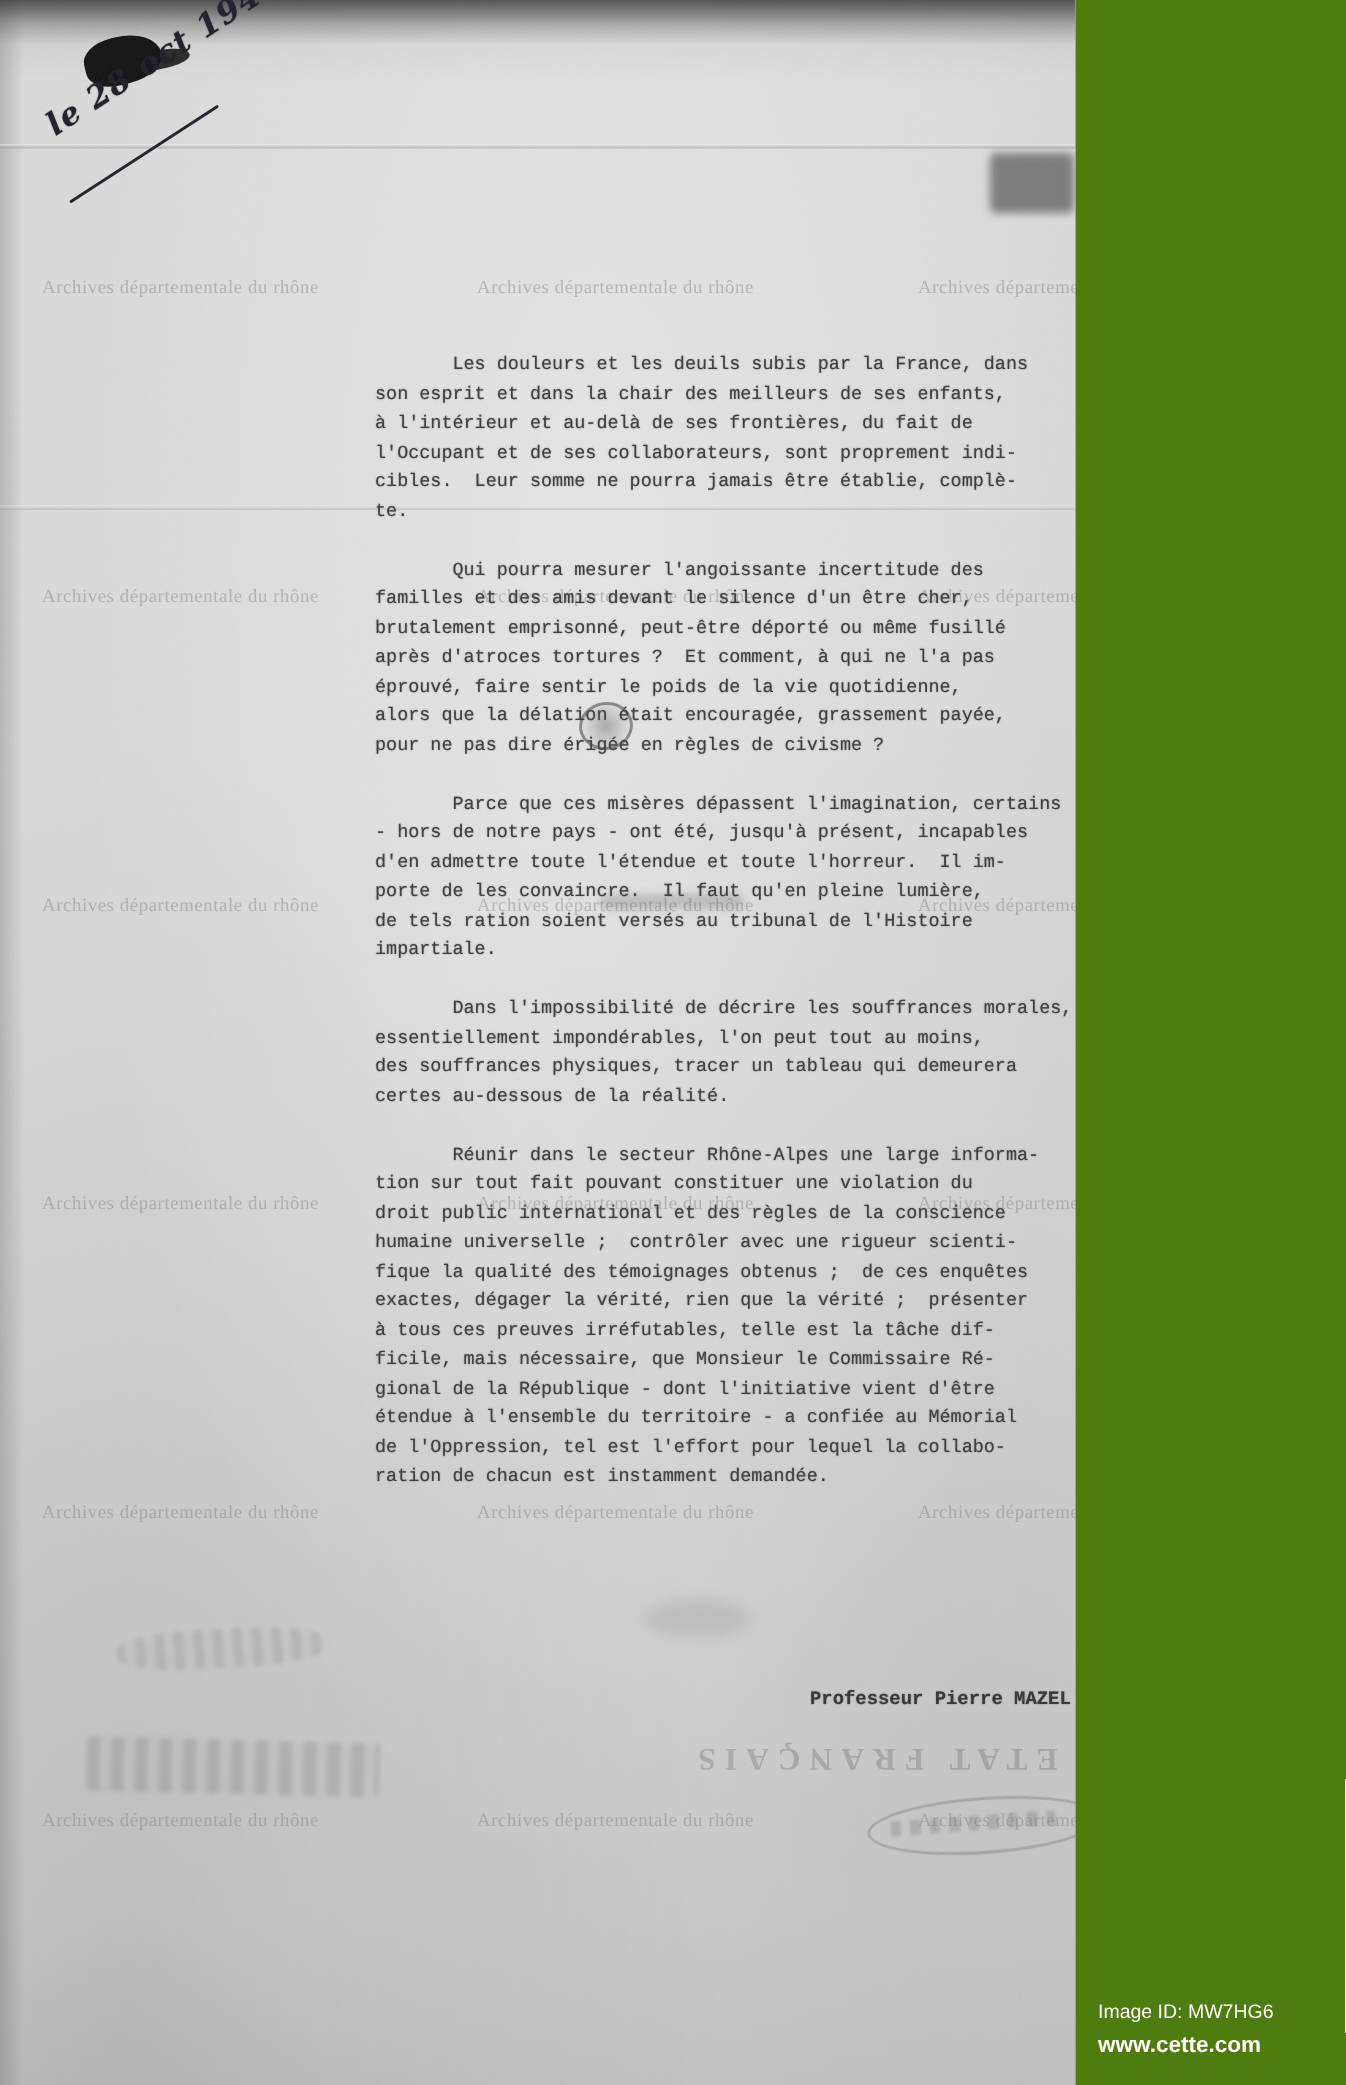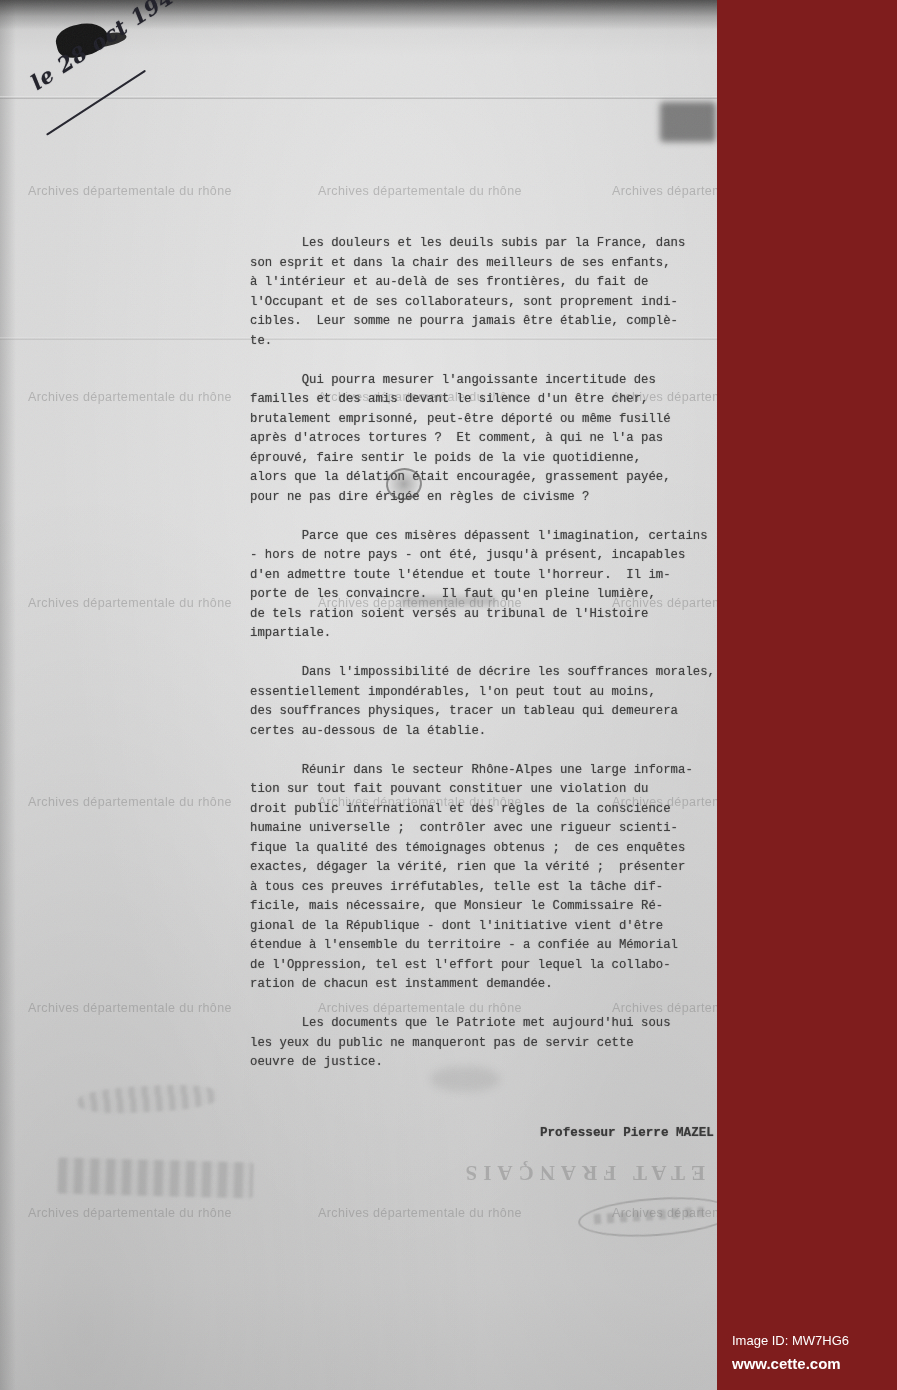--- a/index.html
+++ b/index.html
@@ -47,21 +47,21 @@
     text-shadow:0 0 1px rgba(20,20,30,.5);
   }
   .hw-underline{
     position:absolute;left:46px;top:134px;width:118px;height:2px;background:#23232d;
     transform:rotate(-33deg);transform-origin:left top;border-radius:2px;
     box-shadow:0 3px 0 -1px rgba(35,35,45,.45);
   }
   
   .wm{
     position:absolute;white-space:nowrap;
-    font-family:Liberation Sans, sans-serif;font-size:12.5px;
+    font-family:Liberation Serif, serif;font-size:12.5px;
     color:rgba(122,122,122,.42);letter-spacing:.4px;
   }
   
   .textblock{position:absolute;left:250px;top:234px;width:470px;}
   .para{
     margin:0 0 19.5px 0;white-space:pre;
     font-family:"Liberation Mono","DejaVu Sans Mono",monospace;
     font-size:12.3px;line-height:19.5px;color:#3d3d3d;
     text-shadow:0 0 1px rgba(50,50,50,.6);
   }
@@ -110,21 +110,21 @@
     border:2px solid rgba(100,100,100,.32);border-radius:50%;
     transform:rotate(-4deg);filter:blur(.5px);
   }
   .bleed-ellipse::after{
     content:"";position:absolute;left:14px;top:10px;width:110px;height:10px;
     background:repeating-linear-gradient(90deg,rgba(100,100,100,.25) 0 7px,transparent 7px 13px);
     filter:blur(1px);
   }
   
   .alamy-bar{
-    position:absolute;left:717px;top:0;width:180px;height:1390px;background:#7f1d1d;
+    position:absolute;left:717px;top:0;width:180px;height:1390px;background:#4d7c0f;
   }
   .alamy-meta{position:absolute;left:15px;bottom:18px;color:#ffffff;}
   .alamy-id{
     font-family:"Liberation Sans",sans-serif;font-size:13px;color:#ffffff;
     margin-bottom:7px;white-space:nowrap;
   }
   .alamy-url{
     font-family:"Liberation Sans",sans-serif;font-size:15px;font-weight:bold;
     color:#ffffff;white-space:nowrap;
   }
@@ -183,36 +183,33 @@
 pour ne pas dire érigée en règles de civisme ?</p>
         <p class="para">       Parce que ces misères dépassent l'imagination, certains
 - hors de notre pays - ont été, jusqu'à présent, incapables
 d'en admettre toute l'étendue et toute l'horreur.  Il im-
 porte de les convaincre.  Il faut qu'en pleine lumière,
 de tels ration soient versés au tribunal de l'Histoire
 impartiale.</p>
         <p class="para">       Dans l'impossibilité de décrire les souffrances morales,
 essentiellement impondérables, l'on peut tout au moins,
 des souffrances physiques, tracer un tableau qui demeurera
-certes au-dessous de la établie.</p>
+certes au-dessous de la réalité.</p>
         <p class="para">       Réunir dans le secteur Rhône-Alpes une large informa-
 tion sur tout fait pouvant constituer une violation du
 droit public international et des règles de la conscience
 humaine universelle ;  contrôler avec une rigueur scienti-
 fique la qualité des témoignages obtenus ;  de ces enquêtes
 exactes, dégager la vérité, rien que la vérité ;  présenter
 à tous ces preuves irréfutables, telle est la tâche dif-
 ficile, mais nécessaire, que Monsieur le Commissaire Ré-
 gional de la République - dont l'initiative vient d'être
 étendue à l'ensemble du territoire - a confiée au Mémorial
 de l'Oppression, tel est l'effort pour lequel la collabo-
 ration de chacun est instamment demandée.</p>
-        <p class="para">       Les documents que le Patriote met aujourd'hui sous
-les yeux du public ne manqueront pas de servir cette
-oeuvre de justice.</p>
       </div>
 
     <div class="signature">Professeur Pierre MAZEL</div>
 
     <div class="stamp"></div>
     <div class="smudge"></div>
     <div class="smudge2"></div>
 
     <div class="bleed-text">ETAT FRANÇAIS</div>
     <div class="bleed-block"></div>

